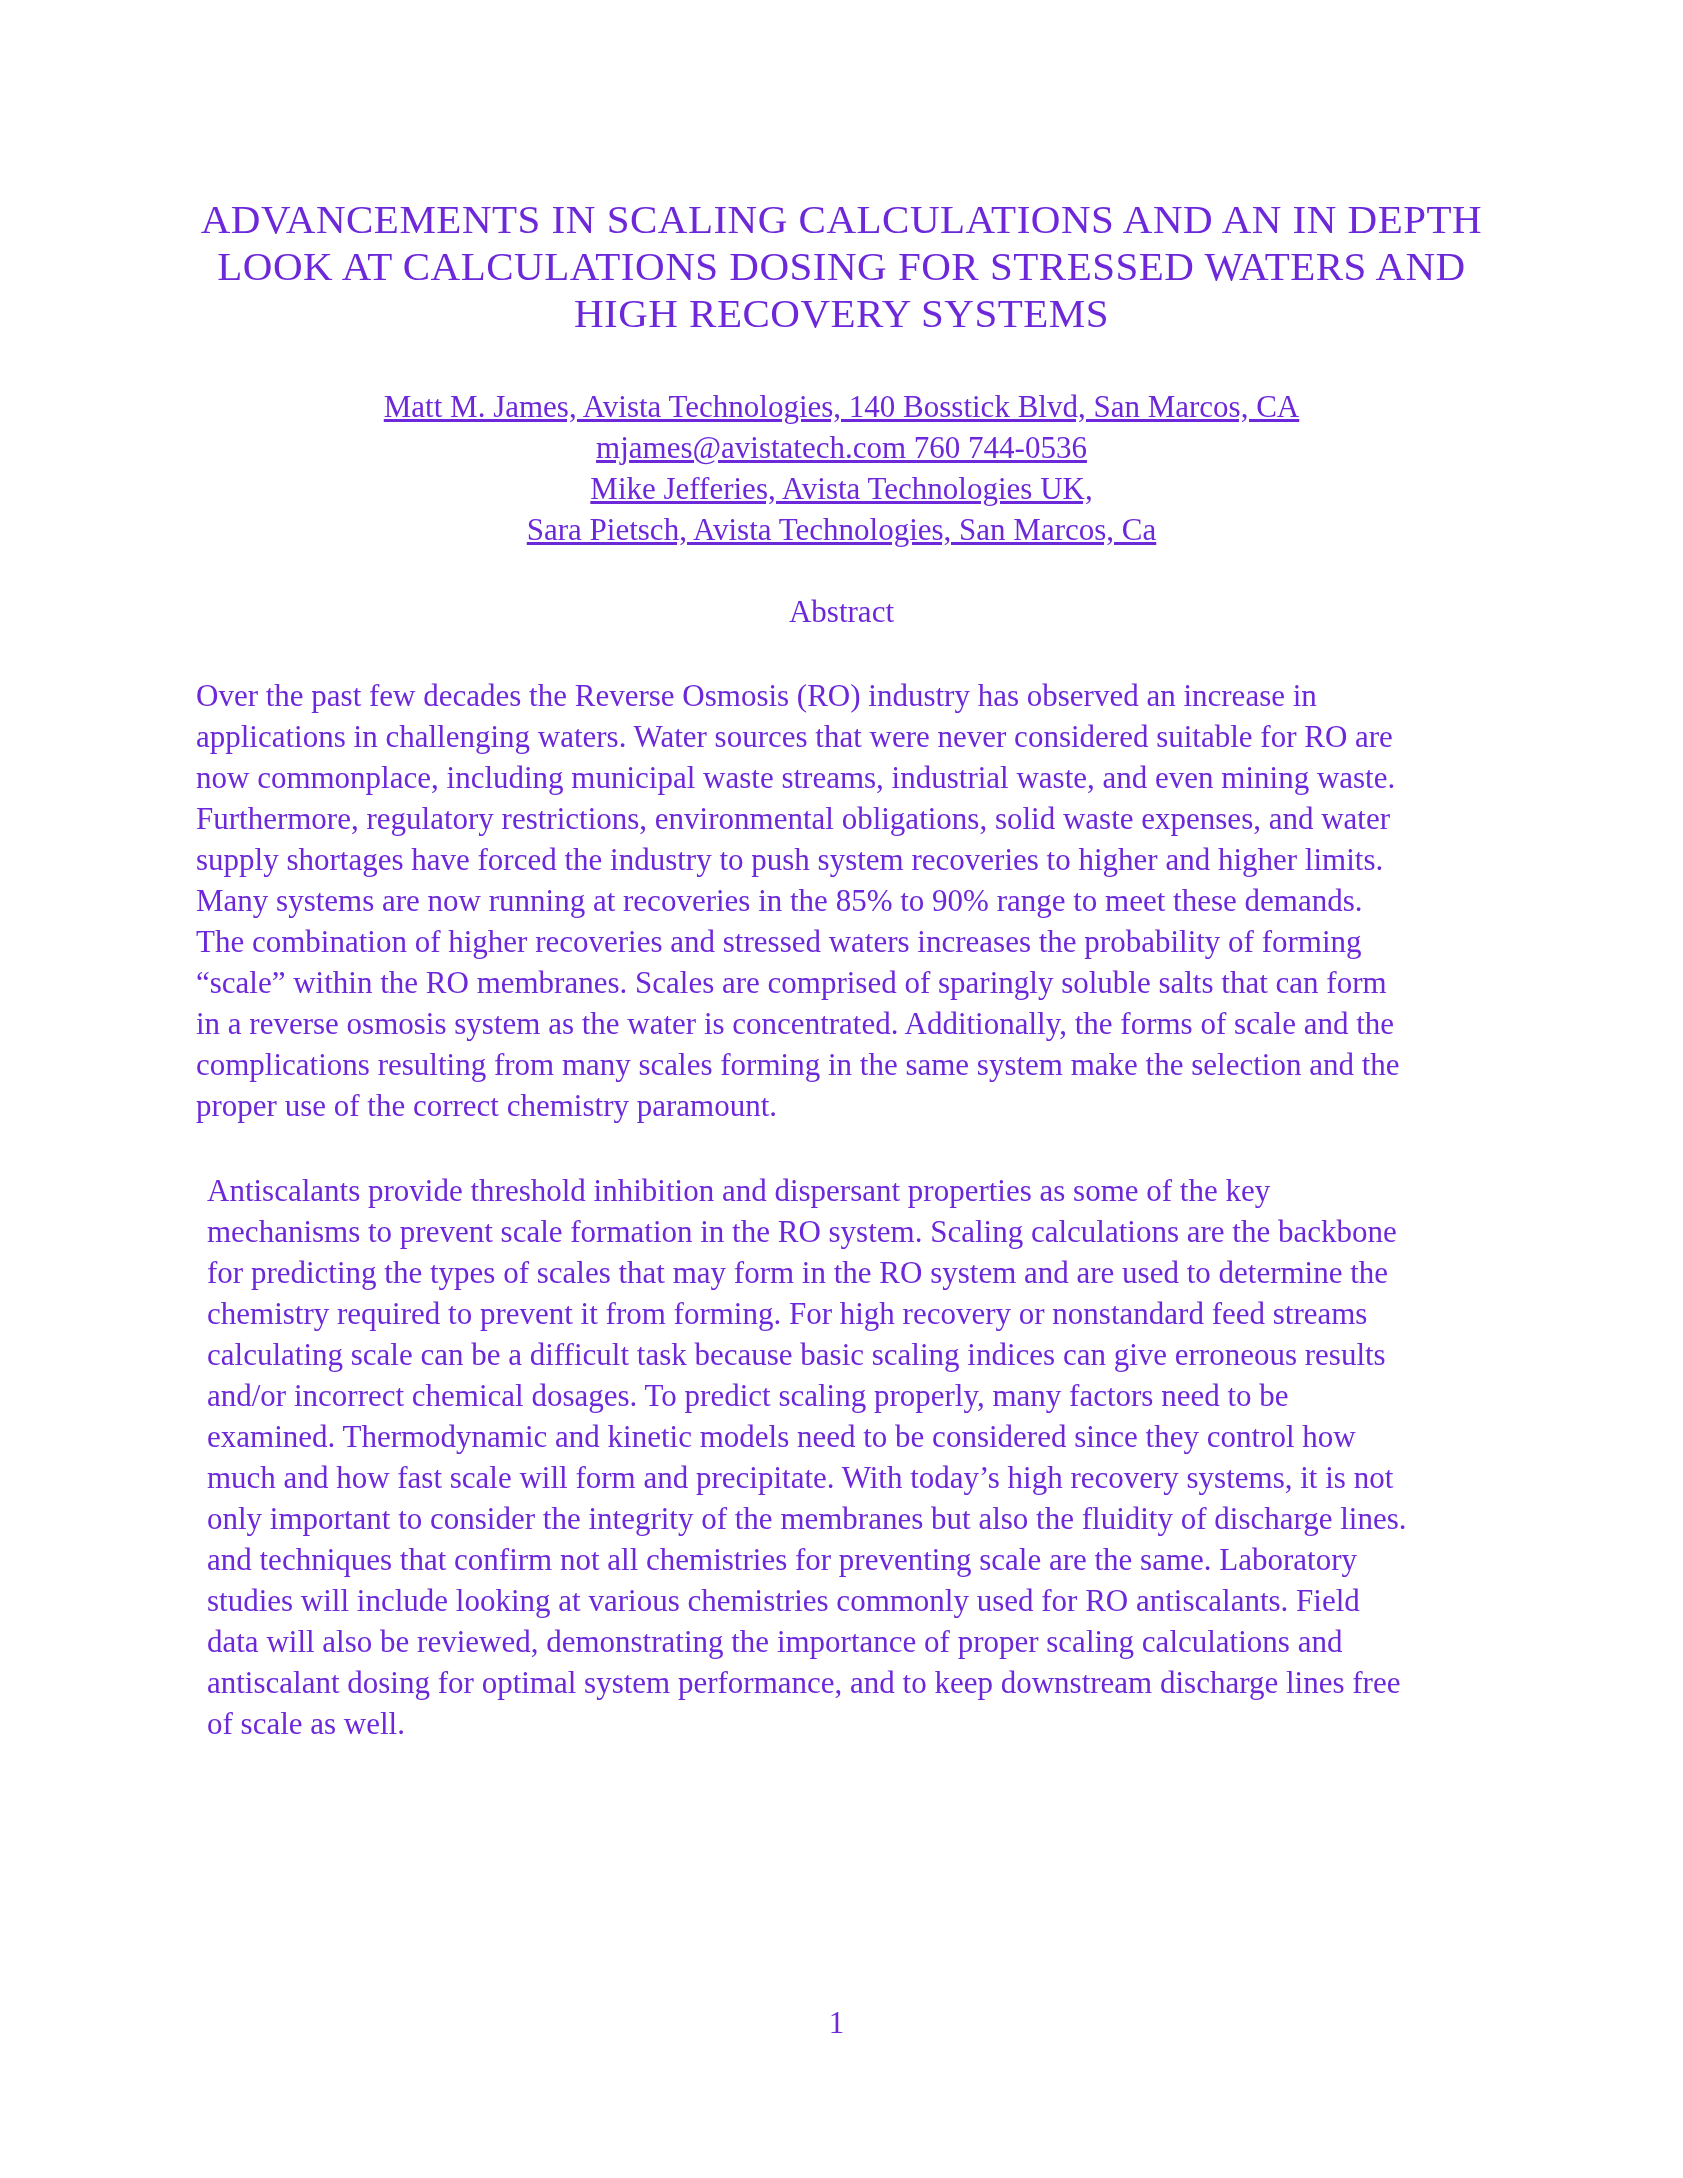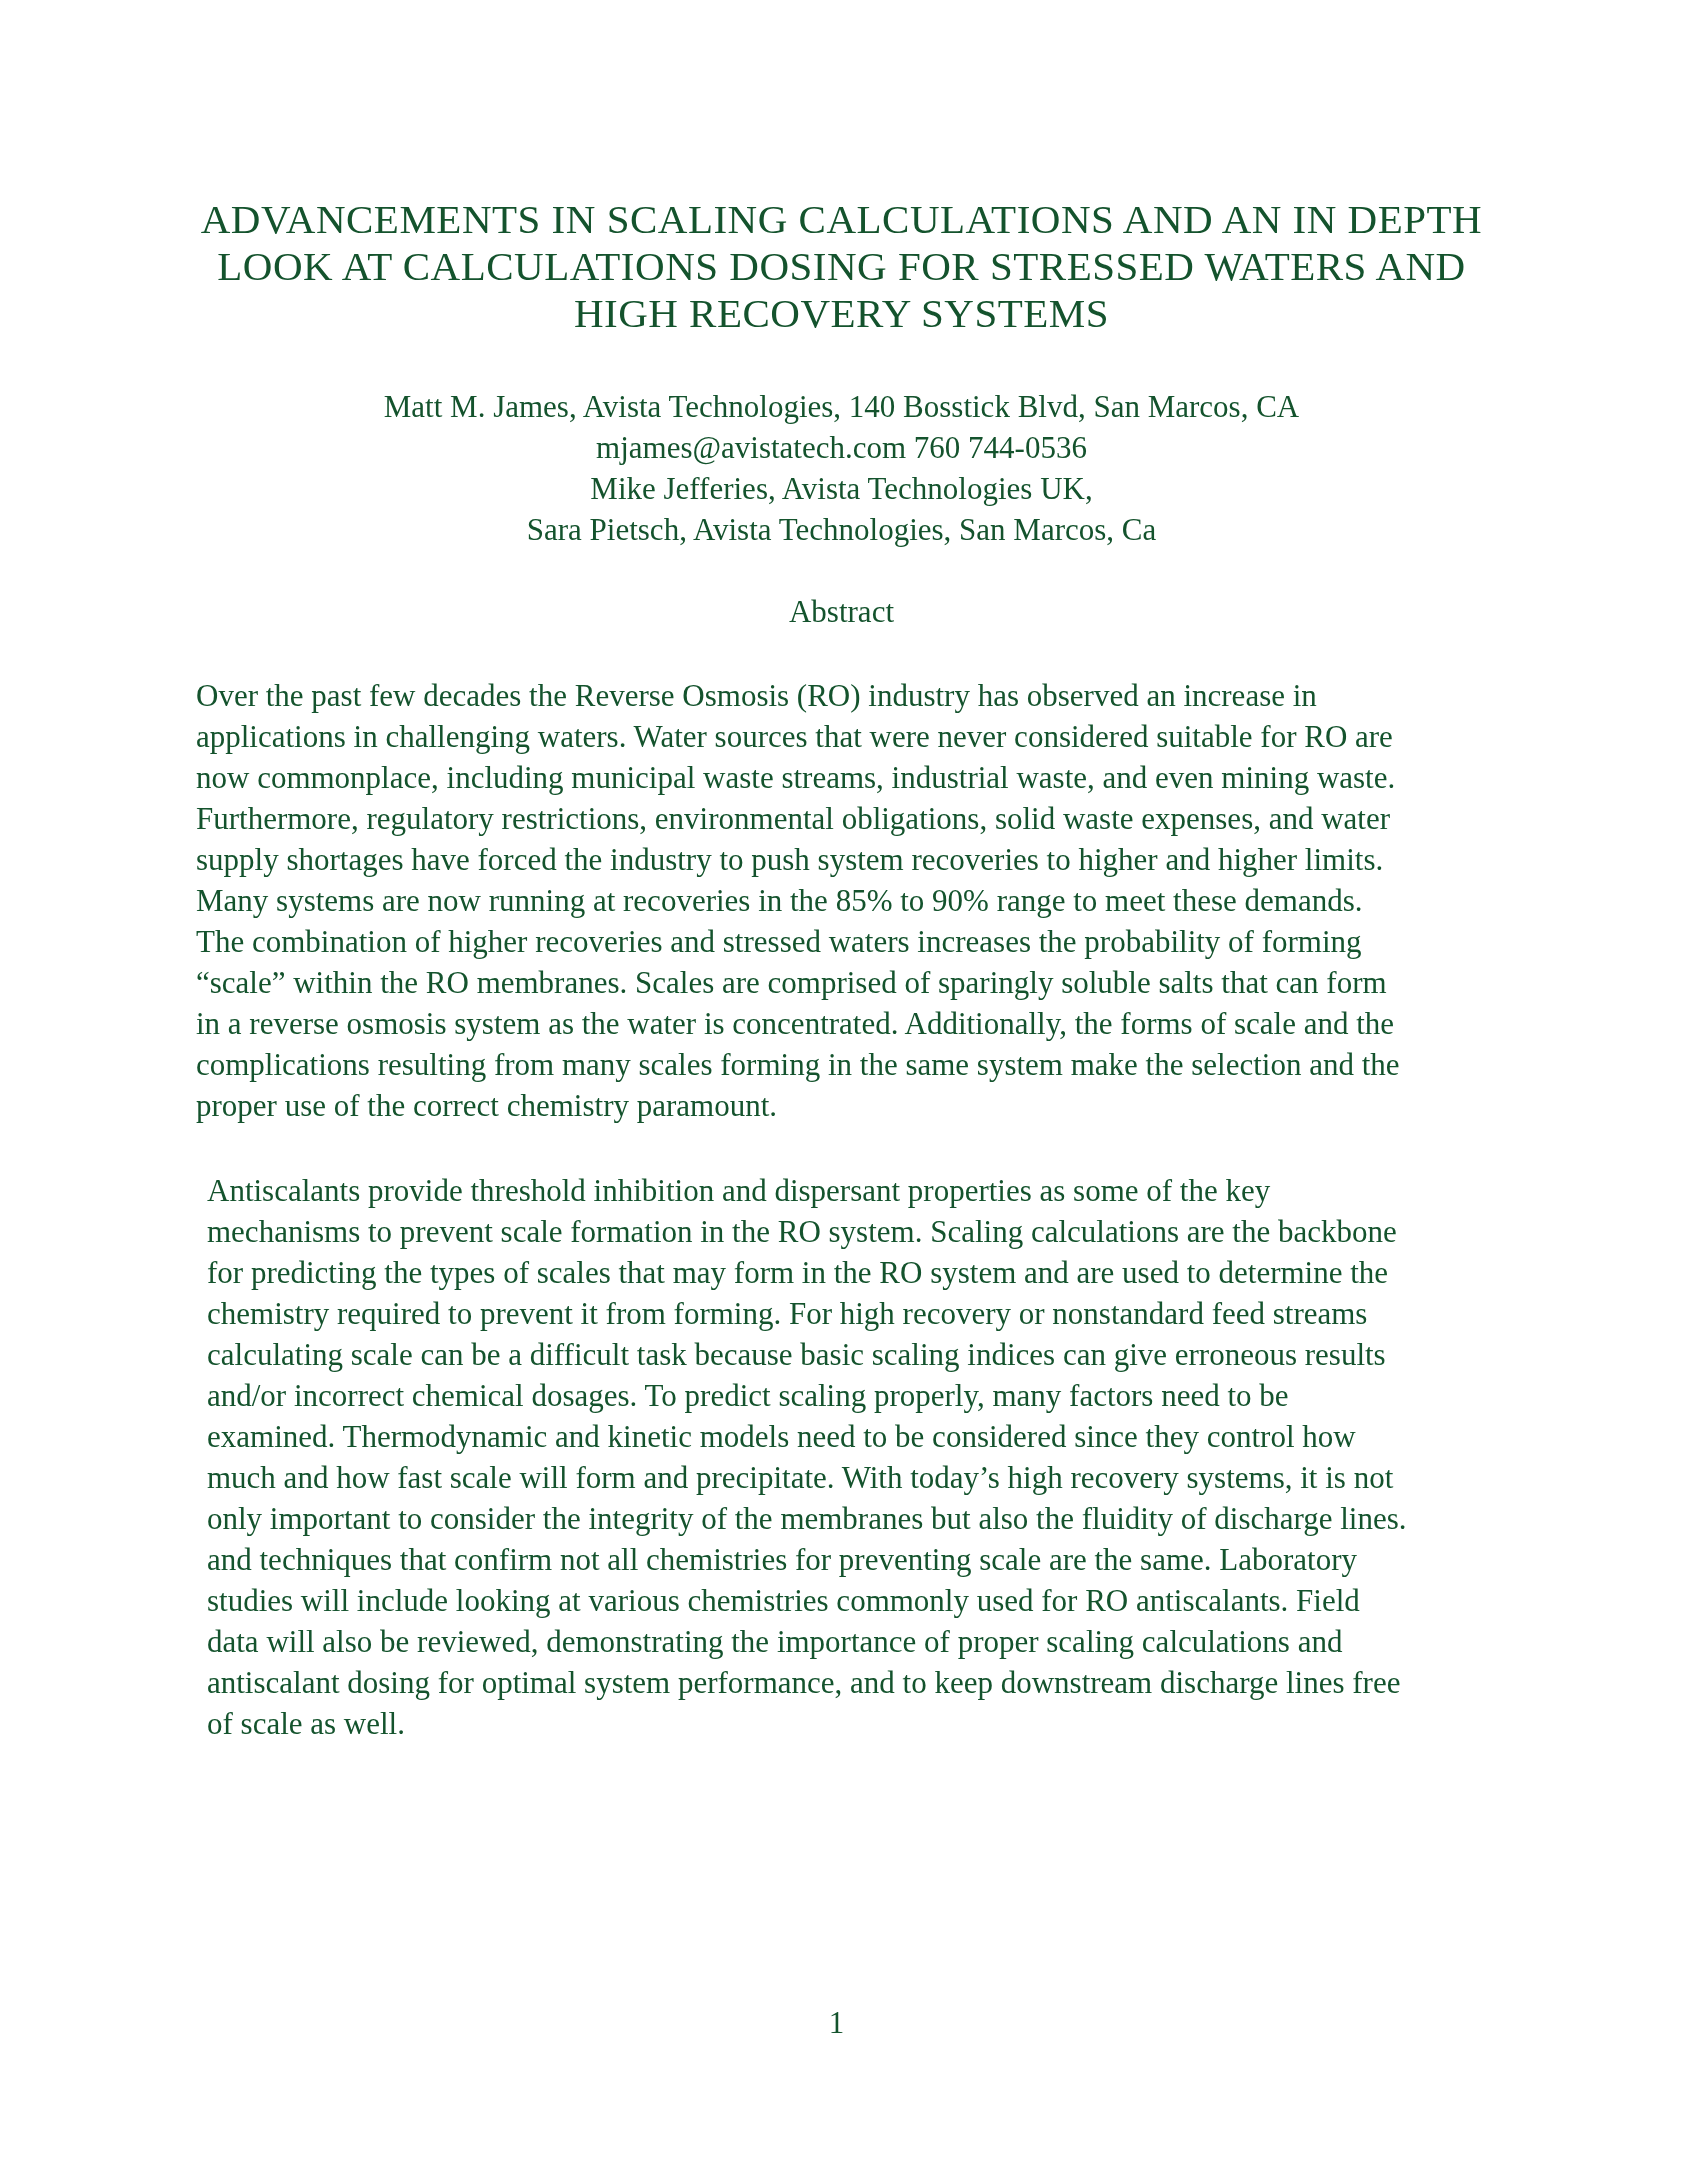--- a/index.html
+++ b/index.html
@@ -5,21 +5,21 @@
   html, body {
     margin: 0;
     padding: 0;
     background: #ffffff;
   }
   .page {
     position: relative;
     width: 1683px;
     height: 2178px;
     background: #ffffff;
-    color: #14532d;
+    color: #6d28d9;
     font-family: "Liberation Serif", "DejaVu Serif", serif;
     overflow: hidden;
   }
   .title-block {
     position: absolute;
     top: 196px;
     left: 0;
     right: 0;
     text-align: center;
     font-size: 41px;
@@ -27,20 +27,21 @@
     letter-spacing: 0.5px;
   }
   .authors-block {
     position: absolute;
     top: 386px;
     left: 0;
     right: 0;
     text-align: center;
     font-size: 31px;
     line-height: 41px;
+    text-decoration: underline;
   }
   .abstract-heading {
     position: absolute;
     top: 591px;
     left: 0;
     right: 0;
     text-align: center;
     font-size: 31px;
     line-height: 41px;
   }

